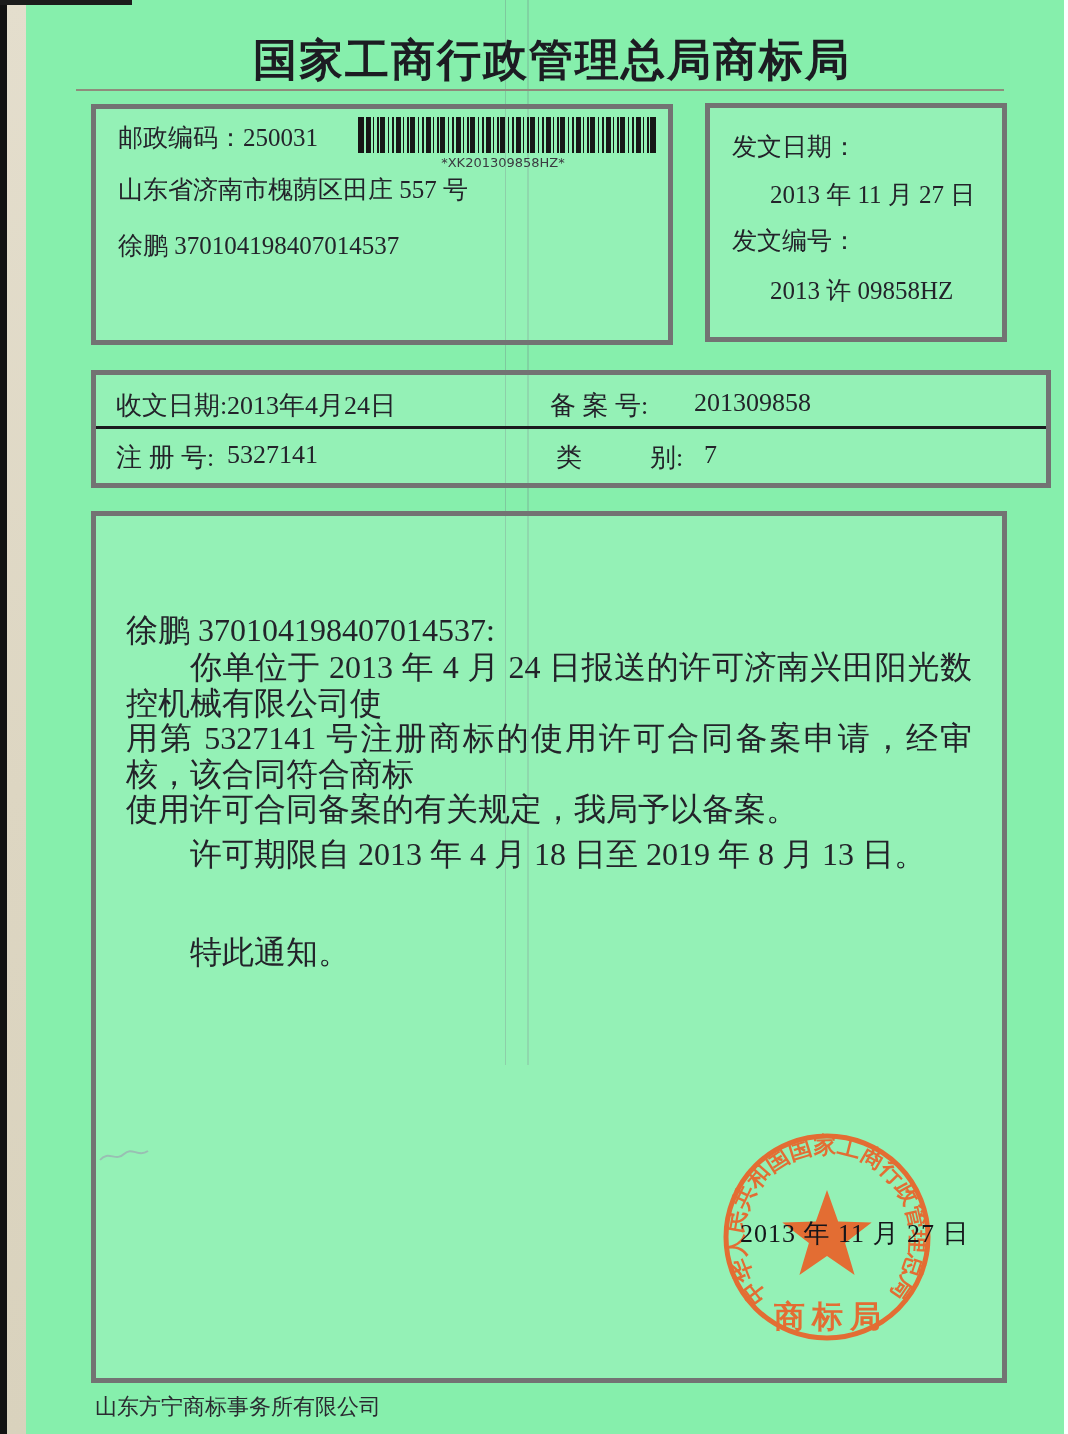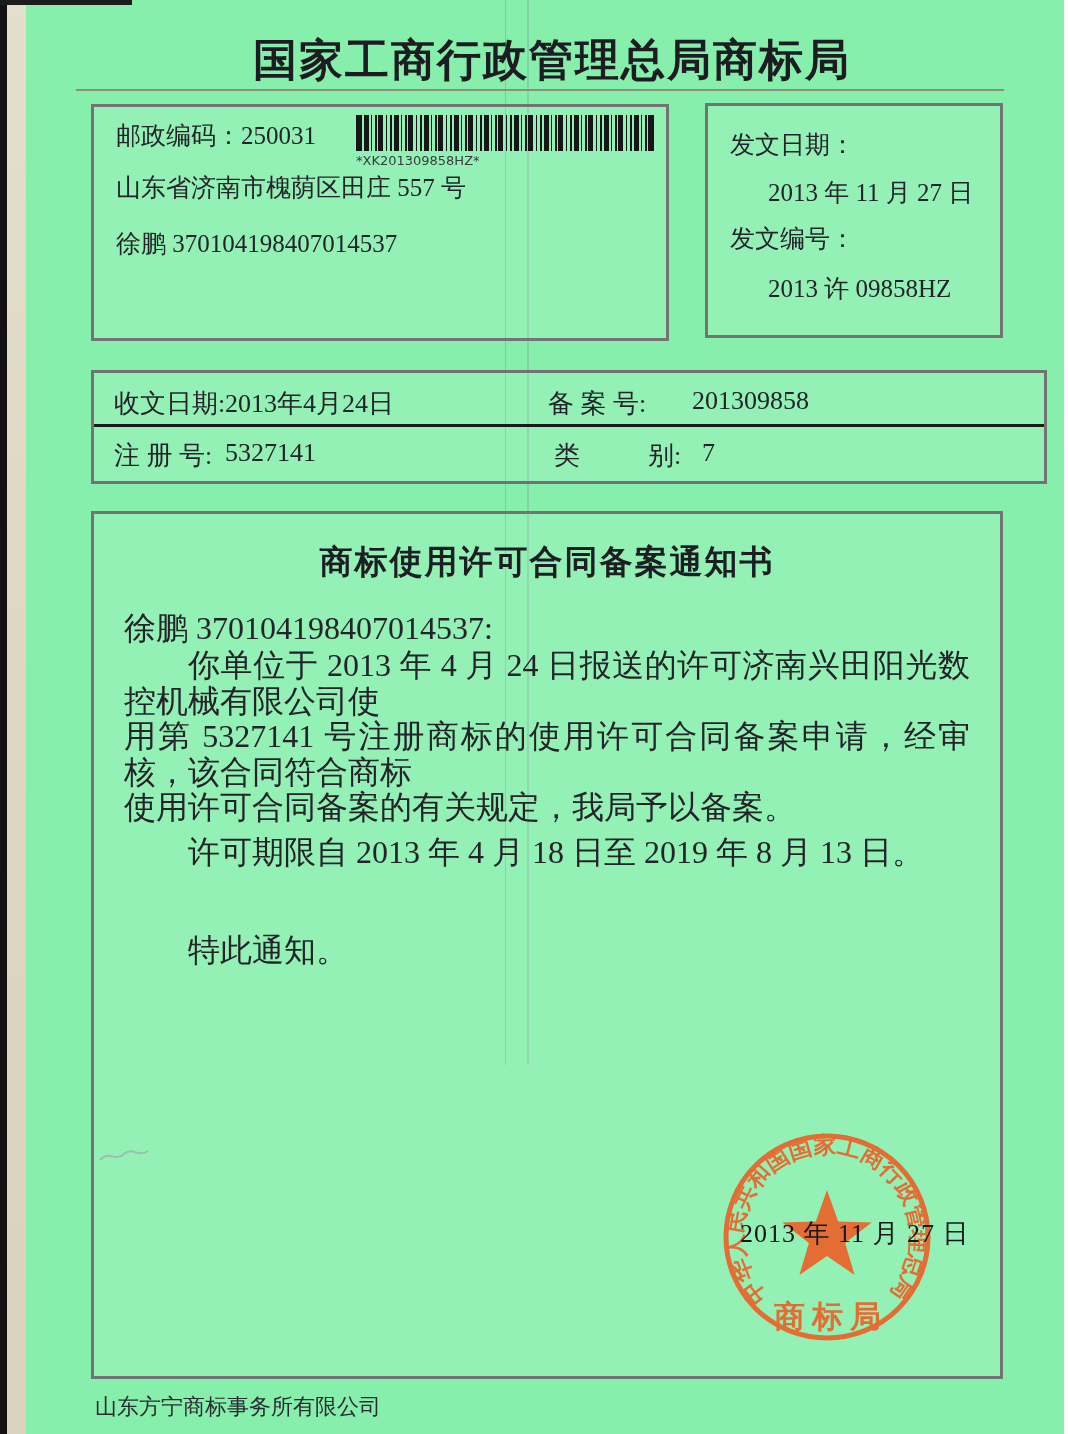--- a/index.html
+++ b/index.html
@@ -22,21 +22,21 @@
 
   
   .doc-title {
     position:absolute; left:0; top:31px; width:1068px;
     text-align:center; transform:translateX(18px);
     font-size:44px; font-weight:bold; letter-spacing:2px; color:#1c1c22;
   }
   .title-rule { position:absolute; left:76px; top:89px; width:928px; height:2px; background:#8f8d7c; }
 
   
-  .bordered { position:absolute; border:3px solid #737373; background:rgba(255,255,255,0.12); }
+  .bordered { position:absolute; border:5px solid #737373; background:rgba(255,255,255,0.12); }
   .address-box { left:91px; top:104px; width:572px; height:231px; }
   .dispatch-box { left:705px; top:103px; width:292px; height:229px; }
   .info-table { left:91px; top:370px; width:906px; height:108px;padding-left:44px; }
   .main-box { left:91px; top:511px; width:906px; height:862px; }
 
   .address-box .row { position:absolute; left:22px; font-size:25px; white-space:nowrap; }
   .postal-row { top:12px; }
   .address-row { top:64px; }
   .recipient-row { top:120px; }
   .barcode {
@@ -44,21 +44,21 @@
     background:repeating-linear-gradient(90deg,
       #161616 0 2px, transparent 2px 4px,
       #161616 4px 9px, transparent 9px 11px,
       #161616 11px 12px, transparent 12px 15px,
       #161616 15px 17px, transparent 17px 18px,
       #161616 18px 23px, transparent 23px 26px,
       #161616 26px 27px, transparent 27px 30px);
     border-left:4px solid #161616; border-right:4px solid #161616;
   }
   .barcode-label {
-    position:absolute; left:262px; top:46px; width:290px; 
+    position:absolute; left:262px; top:46px; width:290px; text-align:center;
     font-family:"DejaVu Sans","Liberation Sans",sans-serif; font-size:13px; color:#3a3a40;
   }
 
   .dispatch-box .lbl { position:absolute; left:22px; font-size:25px; white-space:nowrap; }
   .dispatch-box .val { position:absolute; left:60px; font-size:25px; white-space:nowrap; }
   .d1 { top:22px; } .d2 { top:70px; } .d3 { top:116px; } .d4 { top:166px; }
 
   .info-table .divider { position:absolute; left:0; top:51px; width:100%; height:3px; background:#1b1b1e; }
   .info-table span { position:absolute; font-size:26px; white-space:nowrap; }
   .r1 { top:13px; } .r2 { top:65px; }
@@ -130,21 +130,20 @@
     <span class="r1 lab-filing">备 案 号:</span>
     <span class="r1 val-filing">201309858</span>
     <span class="r2 lab-reg">注 册 号:</span>
     <span class="r2 val-reg">5327141</span>
     <span class="r2 lab-class1">类</span>
     <span class="r2 lab-class2">别:</span>
     <span class="r2 val-class">7</span>
   </div>
 
   <div class="bordered main-box">
-    <div class="notice-title">商标使用许可合同备案通知书</div>
     <div class="notice-body">
       <div class="salutation">徐鹏 370104198407014537:</div>
       <div class="body-line indent">你单位于 2013 年 4 月 24 日报送的许可济南兴田阳光数控机械有限公司使</div>
       <div class="body-line">用第 5327141 号注册商标的使用许可合同备案申请，经审核，该合同符合商标</div>
       <div class="body-line">使用许可合同备案的有关规定，我局予以备案。</div>
       <div class="license-period indent">许可期限自 2013 年 4 月 18 日至 2019 年 8 月 13 日。</div>
       <div class="closing indent">特此通知。</div>
     </div>
 
   </div>

